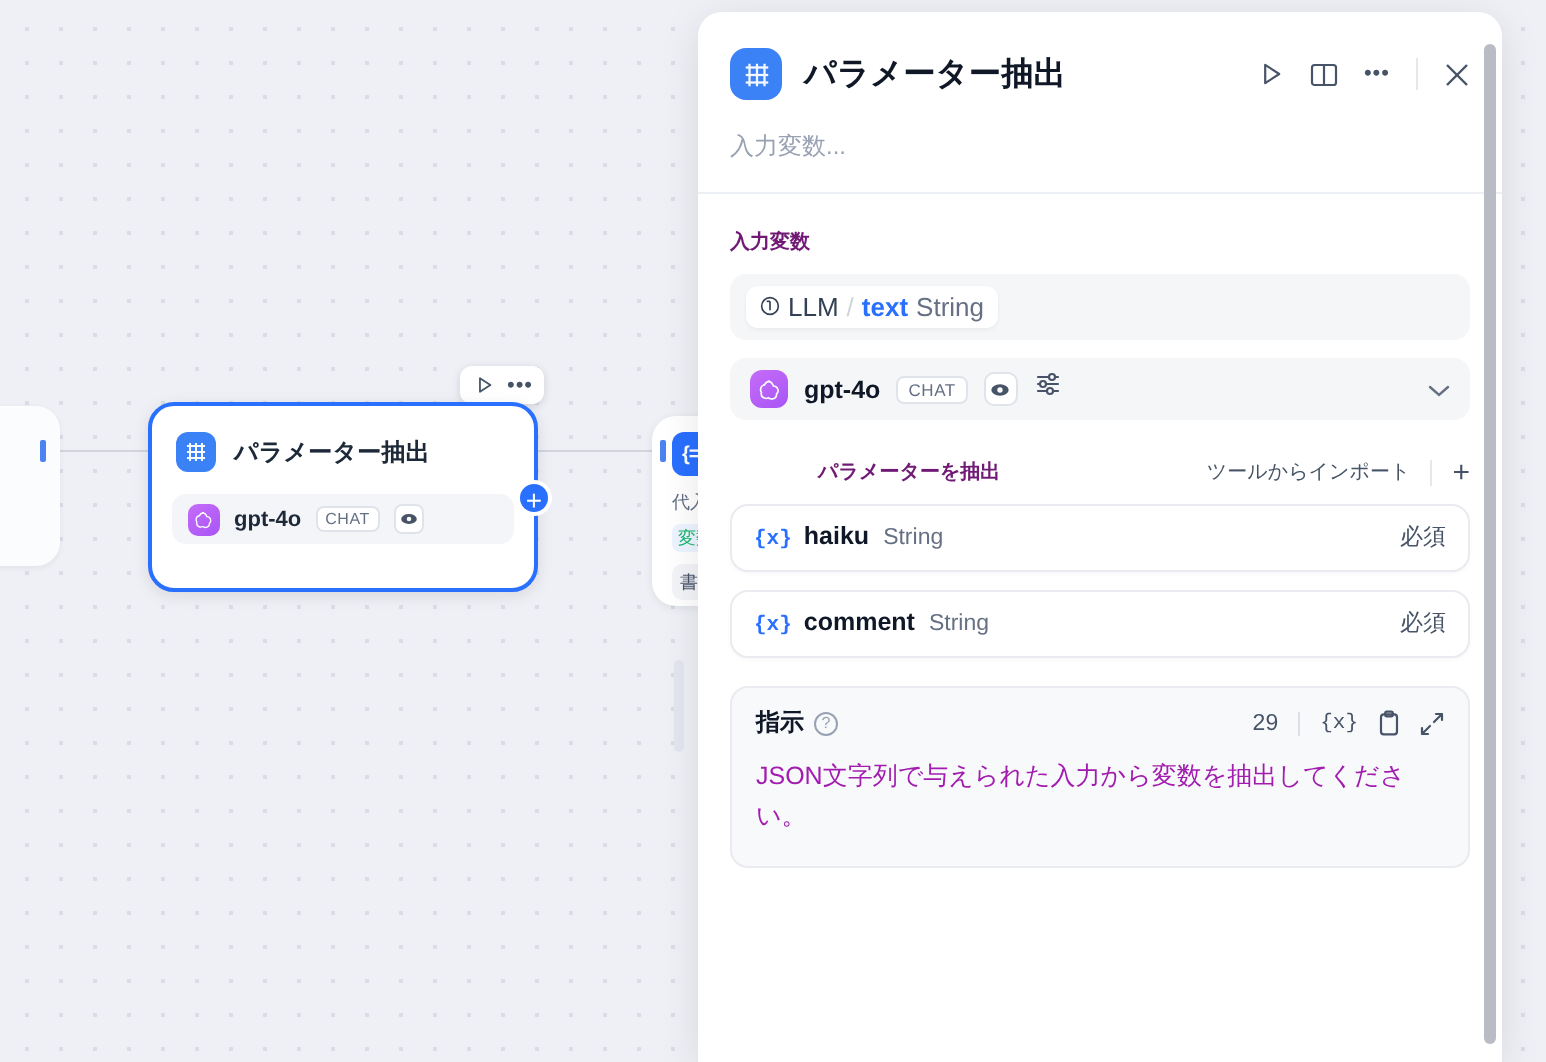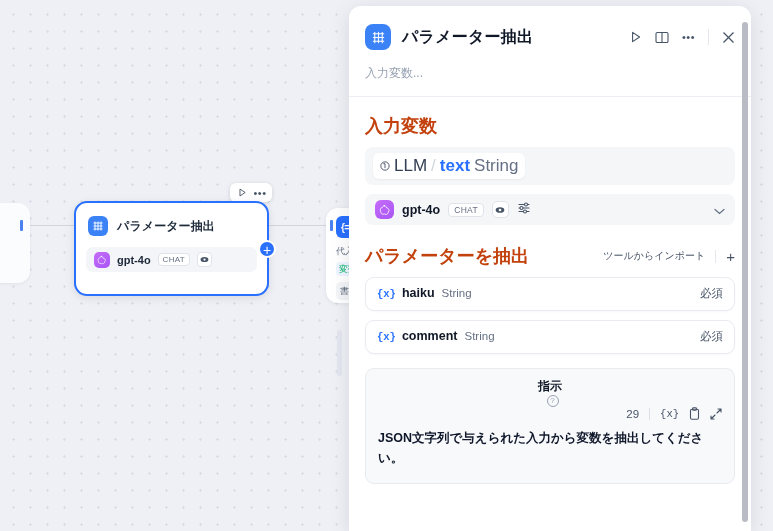--- a/index.html
+++ b/index.html
@@ -133,32 +133,32 @@
   .ph-btn { display:flex; align-items:center; justify-content:center; cursor:pointer; color:#475467; }
   .ph-div { width: 1px; height: 16px; background: #e4e7ec; }
   .ph-desc {
     margin-top: 15px; margin-bottom: 14px;
     font-size: 12px; color: #98a2b3;
   }
   .panel-sep { height: 1px; background: #eceff3; flex: none; }
 
   .panel-body { flex: 1; overflow: hidden; padding: 0 16px; position: relative; }
 
-  .sec-title { font-size: 18px; font-weight: 700; color: #c2410c; }
+  .sec-title { font-size: 10px; font-weight: 700; color: #701a75; }
   .sec-gap-top { margin-top: 17px; }
 
   .var-box {
     margin-top: 9px; background: #f5f6f8; border-radius: 8px;
     padding: 6px 8px; display: flex;
   }
   .var-pill {
     background: #fff; border-radius: 6px; padding: 3px 7px;
     display: flex; align-items: center; gap: 4px;
     box-shadow: 0 1px 2px rgba(16,24,40,.05);
-    font-size: 17px;
+    font-size: 13px;
   }
   .vp-node { color: #344054; font-weight: 400; }
   .vp-slash { color: #d0d5dd; }
   .vp-key { color: #2970ff; font-weight: 700; }
   .vp-type { color: #667085; }
 
   .model-box {
     margin-top: 9px; background: #f5f6f8; border-radius: 8px;
     height: 31px; display: flex; align-items: center; padding: 0 10px; gap: 8px;
   }
@@ -169,55 +169,55 @@
   }
   .model-eye {
     width: 17px; height: 17px; border-radius: 5px; border: 1px solid #e0e3ea;
     background: #fff; display: flex; align-items: center; justify-content: center;
   }
   .chev { margin-left: auto; color: #667085; }
 
   .params-head {
     margin-top: 19px; display: flex; align-items: center;
   }
-  .params-head .sec-title { flex: 1; }
+  .params-head .sec-title { flex: 1; margin-left: 44px; }
   .import-link { font-size: 10px; color: #475467; cursor: pointer; }
   .ph-div2 { width: 1px; height: 13px; background: #e4e7ec; margin: 0 10px; }
   .plus-btn { color: #475467; font-size: 15px; line-height: 13px; cursor: pointer; }
 
   .param-card {
     margin-top: 9px; border: 1px solid #e9ebf0; border-radius: 9px;
     background: #fff; padding: 8px 11px 9px 11px;
     box-shadow: 0 1px 2px rgba(16,24,40,.03);
   }
   .pc-row1 { display: flex; align-items: baseline; }
   .xicon { color: #2970ff; font-size: 10.5px; font-weight: 700; font-family: "Liberation Mono", monospace; }
   .pc-name { font-size: 12.5px; font-weight: 700; color: #101828; margin-left: 6px; }
   .pc-type { font-size: 11.5px; color: #667085; margin-left: 7px; }
   .pc-req { margin-left: auto; font-size: 11.5px; color: #475467; }
   .pc-desc { margin-top: 4px; font-size: 11.5px; color: #475467; }
 
   .instr-card {
     margin-top: 14px; border: 1px solid #e9ebf0; border-radius: 9px;
     background: #f8f9fb; padding: 9px 12px 14px 12px; min-height: 84px;
   }
-  .ic-head { display: flex; align-items: center; flex-direction: column; }
+  .ic-head { display: flex; align-items: center; }
   .ic-label { font-size: 12px; font-weight: 700; color: #101828; }
   .ic-q {
     width: 12px; height: 12px; border-radius: 50%; border: 1px solid #98a2b3;
     color: #98a2b3; font-size: 8px; line-height: 10px; text-align: center;
     margin-left: 5px;
   }
   .ic-actions { margin-left: auto; display: flex; align-items: center; gap: 10px; }
   .ic-count { font-size: 11.5px; color: #475467; }
   .ic-div { width: 1px; height: 12px; background: #dcdfe6; }
   .ic-x { color: #475467; font-size: 10.5px; font-family: "Liberation Mono", monospace; }
   .ic-btn { display:flex; align-items:center; justify-content:center; cursor:pointer; color:#475467; }
   .ic-text {
-    margin-top: 8px; font-size: 12.5px; color: #0f172a; line-height: 1.62; font-weight: bold;
+    margin-top: 8px; font-size: 12.5px; color: #a21caf; line-height: 1.62;
   }
 
   
   #panel-scroll {
     position: absolute; right: 3px; top: 16px;
     width: 6px; height: 500px; border-radius: 3px; background: #b9bcc4;
   }
 </style>
 </head>
 <body>

